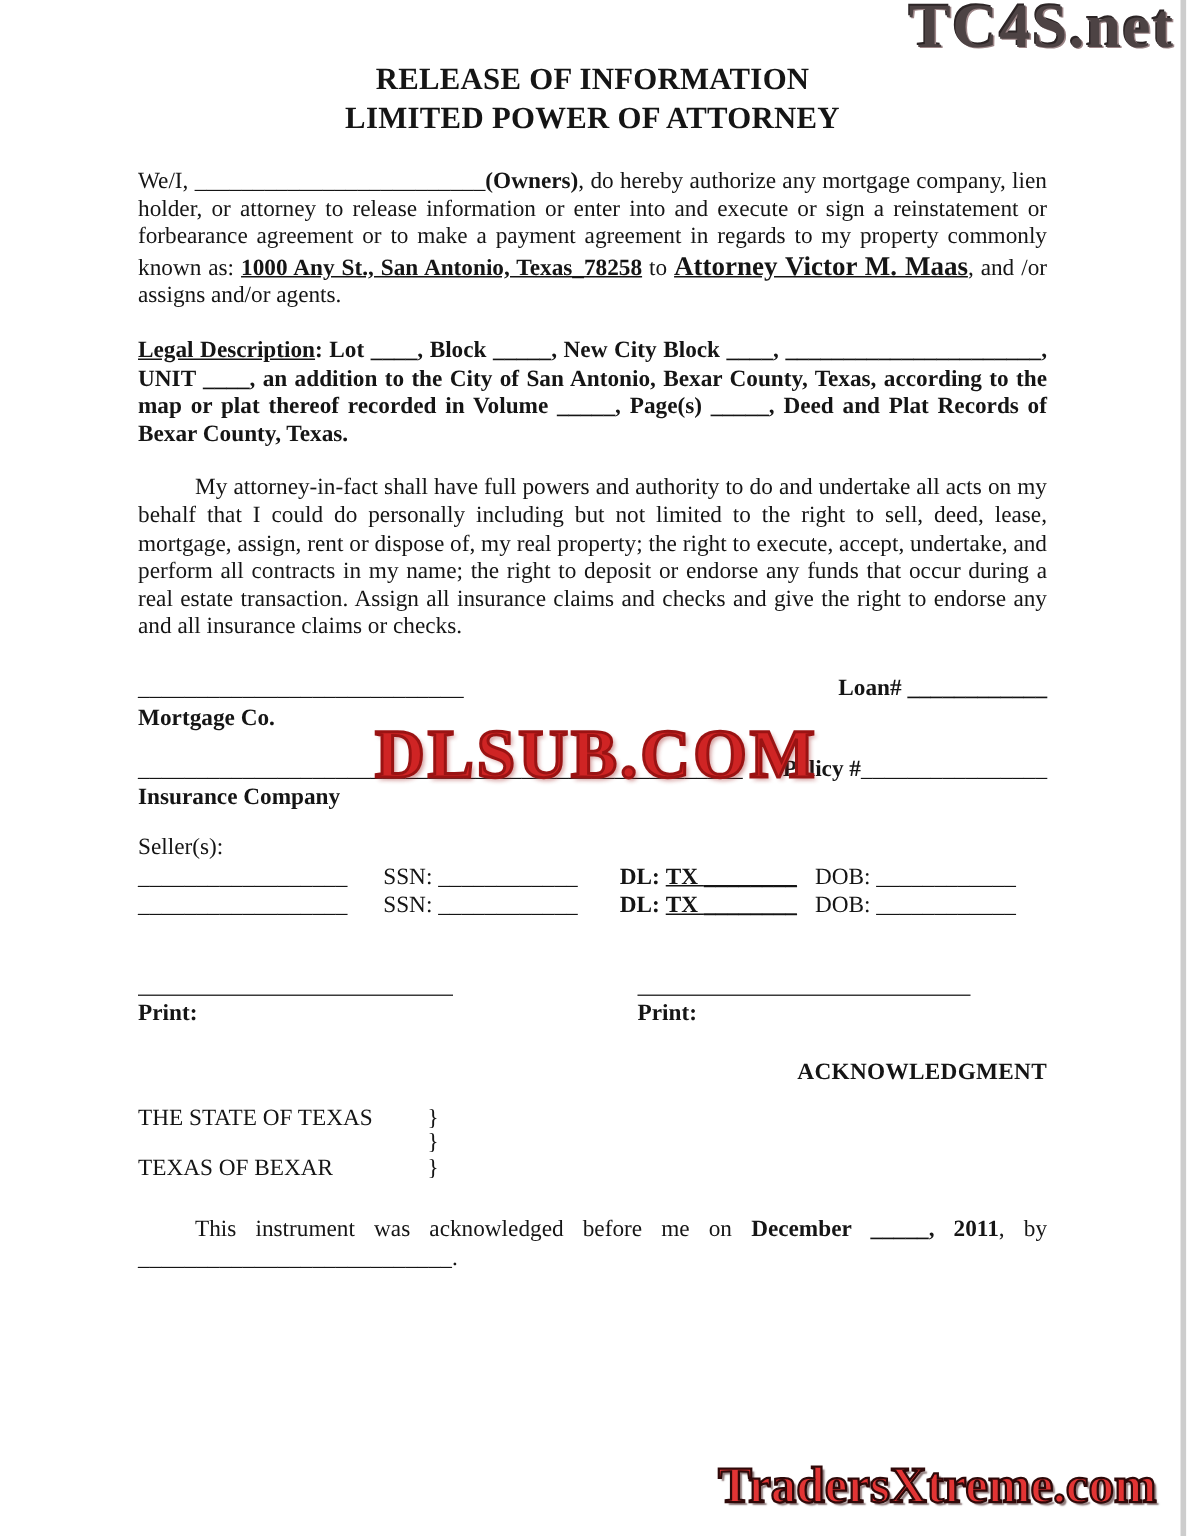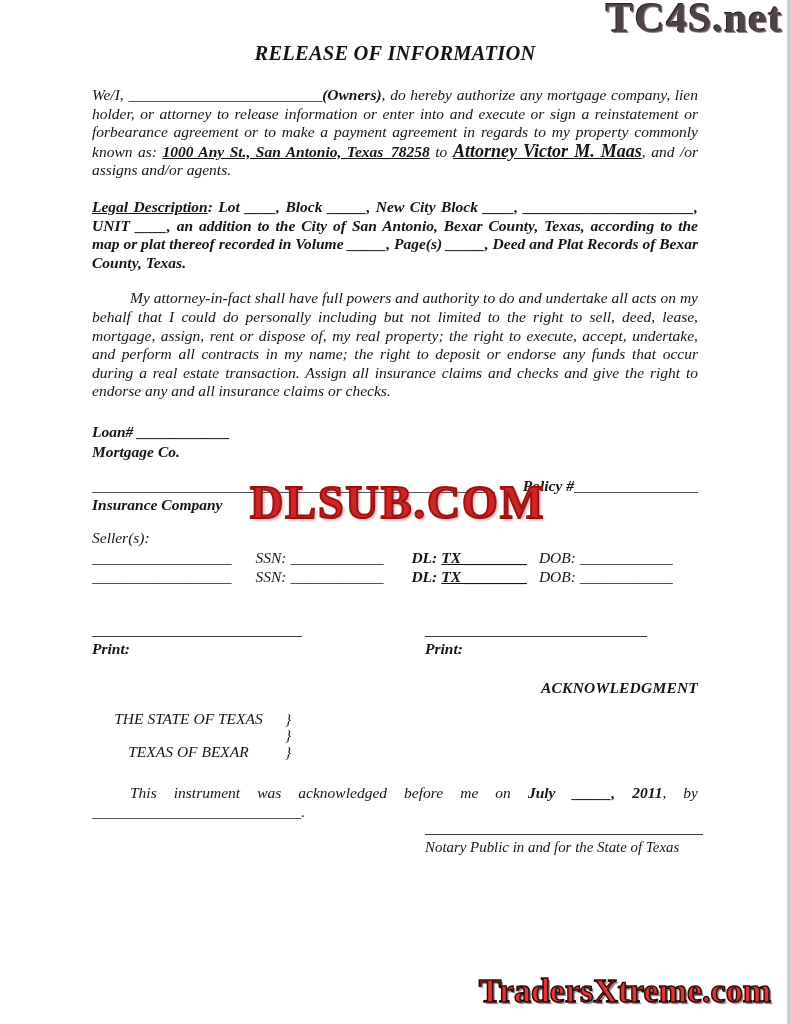--- a/index.html
+++ b/index.html
@@ -3,21 +3,21 @@
 <meta charset="utf-8">
 <style>
   * { margin:0; padding:0; box-sizing:border-box; }
   html,body { background:#ffffff; }
   .page {
     position:relative; width:791px; height:1024px; background:#fff;
     font-family:"Liberation Serif", serif; font-size:15.5px; color:#151515;
     overflow:hidden;
   }
   .edge-right { position:absolute; right:0; top:0; width:4px; height:100%; background:#cdcdcd; }
-  .content { position:absolute; left:92px; top:0; width:606px;font-style:italic; }
+  .content { position:absolute; left:92px; top:0; width:606px; }
 
   .title { text-align:center; font-weight:bold; font-size:20.5px; line-height:26px; margin-top:40px; margin-bottom:20px; letter-spacing:.2px; }
 
   p.just { text-align:justify; line-height:18.6px; }
   .indent { text-indent:38px; }
   .b { font-weight:bold; }
   .u { text-decoration:underline; }
   .big { font-size:18px; }
 
   .mb-p1 { margin-bottom:18px; }
@@ -38,21 +38,21 @@
   .print-lines { display:flex; }
   .sigline { border-bottom:1px solid #3a3a3a; height:12px; }
   .sigline.left  { width:210px; margin-right:123px; }
   .sigline.right { width:222px; }
   .print-labels { display:flex; line-height:19px; margin-top:2px; }
   .print-labels .col-left { width:333px; }
 
   .ack-heading { text-align:right; font-weight:bold; margin-top:20px; line-height:19px; letter-spacing:.2px; }
 
   .venue { margin-top:14px; }
-  .venue-row { display:flex; line-height:16.5px;text-align:center; }
+  .venue-row { display:flex; line-height:16.5px; }
   .venue-row .venue-label { width:193px; }
 
   .ack-par { margin-top:24px; }
 
   .notary { margin-left:333px; width:278px; margin-top:8px; }
   .notary-line { border-bottom:1px solid #3a3a3a; height:6px; margin-bottom:3px; }
   .notary-label { font-size:14.9px; line-height:19px; white-space:nowrap; }
 
   
   .wm-top {
@@ -79,29 +79,31 @@
 <div class="page">
 
   <div class="edge-right"></div>
 
   <div class="wm-top">TC4S.net</div>
 
   <div class="content">
 
     <div class="title">
       <div>RELEASE OF INFORMATION</div>
+      <div>LIMITED POWER OF ATTORNEY</div>
     </div>
 
     <p class="just mb-p1"><span>We/I, </span><span>_________________________</span><span class="b">(Owners)</span><span>, do hereby authorize any mortgage company, lien holder, or attorney to release information or enter into and execute or sign a reinstatement or forbearance agreement or to make a payment agreement in regards to my property commonly known as: </span><span class="b u">1000 Any St., San Antonio, Texas_78258</span><span> to </span><span class="b u big">Attorney Victor M. Maas</span><span>, and /or assigns and/or agents.</span></p>
 
     <p class="just b mb-legal"><span class="u">Legal Description</span><span>:  Lot ____, Block _____, New City Block ____, ______________________, UNIT ____, an addition to the City of San Antonio, Bexar County, Texas, according to the map or plat thereof recorded in Volume _____, Page(s) _____, Deed and Plat Records of Bexar County, Texas.</span></p>
 
     <p class="just indent mb-p3">My attorney-in-fact shall have full powers and authority to do and undertake all acts on my behalf that I could do personally including but not limited to the right to sell, deed, lease, mortgage, assign, rent or dispose of, my real property; the right to execute, accept, undertake, and perform all contracts in my name; the right to deposit or endorse any funds that occur during a real estate transaction.  Assign all insurance claims and checks and give the right to endorse any and all insurance claims or checks.</p>
 
     <div class="row between">
+      <span>____________________________</span>
       <span><span class="b">Loan#</span><span class="b"> ____________</span></span>
     </div>
     <div class="b" style="line-height:19px;">Mortgage Co.</div>
 
     <div class="row between mt-ins">
       <span>____________________________________________________</span>
       <span><span class="b">Policy #</span><span>________________</span></span>
     </div>
     <div class="b" style="line-height:19px;">Insurance Company</div>
 
@@ -132,25 +134,21 @@
       <div class="venue-row">
         <span class="venue-label"></span>
         <span>}</span>
       </div>
       <div class="venue-row">
         <span class="venue-label">TEXAS OF BEXAR</span>
         <span>}</span>
       </div>
     </div>
 
-    <p class="just indent ack-par"><span>This instrument was acknowledged before me on </span><span class="b">July _____, </span><span class="b">2011</span><span>, by </span><span>___________________________</span><span>.</span></p>
+    <p class="just indent ack-par"><span>This instrument was acknowledged before me on </span><span class="b">December _____, </span><span class="b">2011</span><span>, by </span><span>___________________________</span><span>.</span></p>
 
-    <div class="notary">
-      <div class="notary-line"></div>
-      <div class="notary-label">Notary Public in and for the State of Texas</div>
-    </div>
 
   </div>
 
   <div class="wm-mid">DLSUB.COM</div>
   <div class="wm-bottom">TradersXtreme.com</div>
 
 </div>
 
 </body></html>

